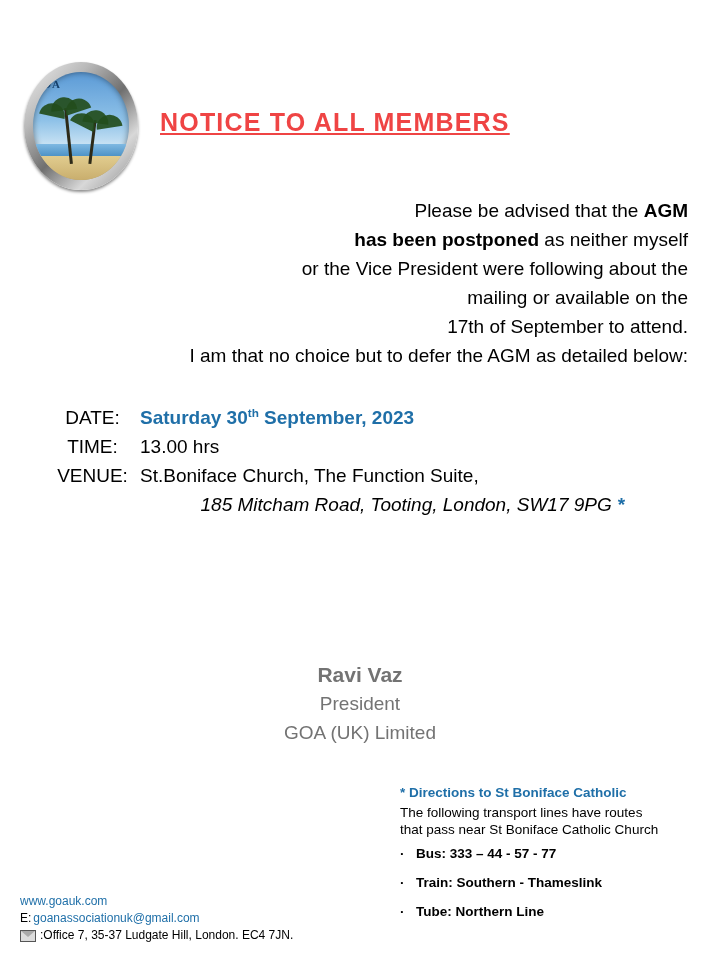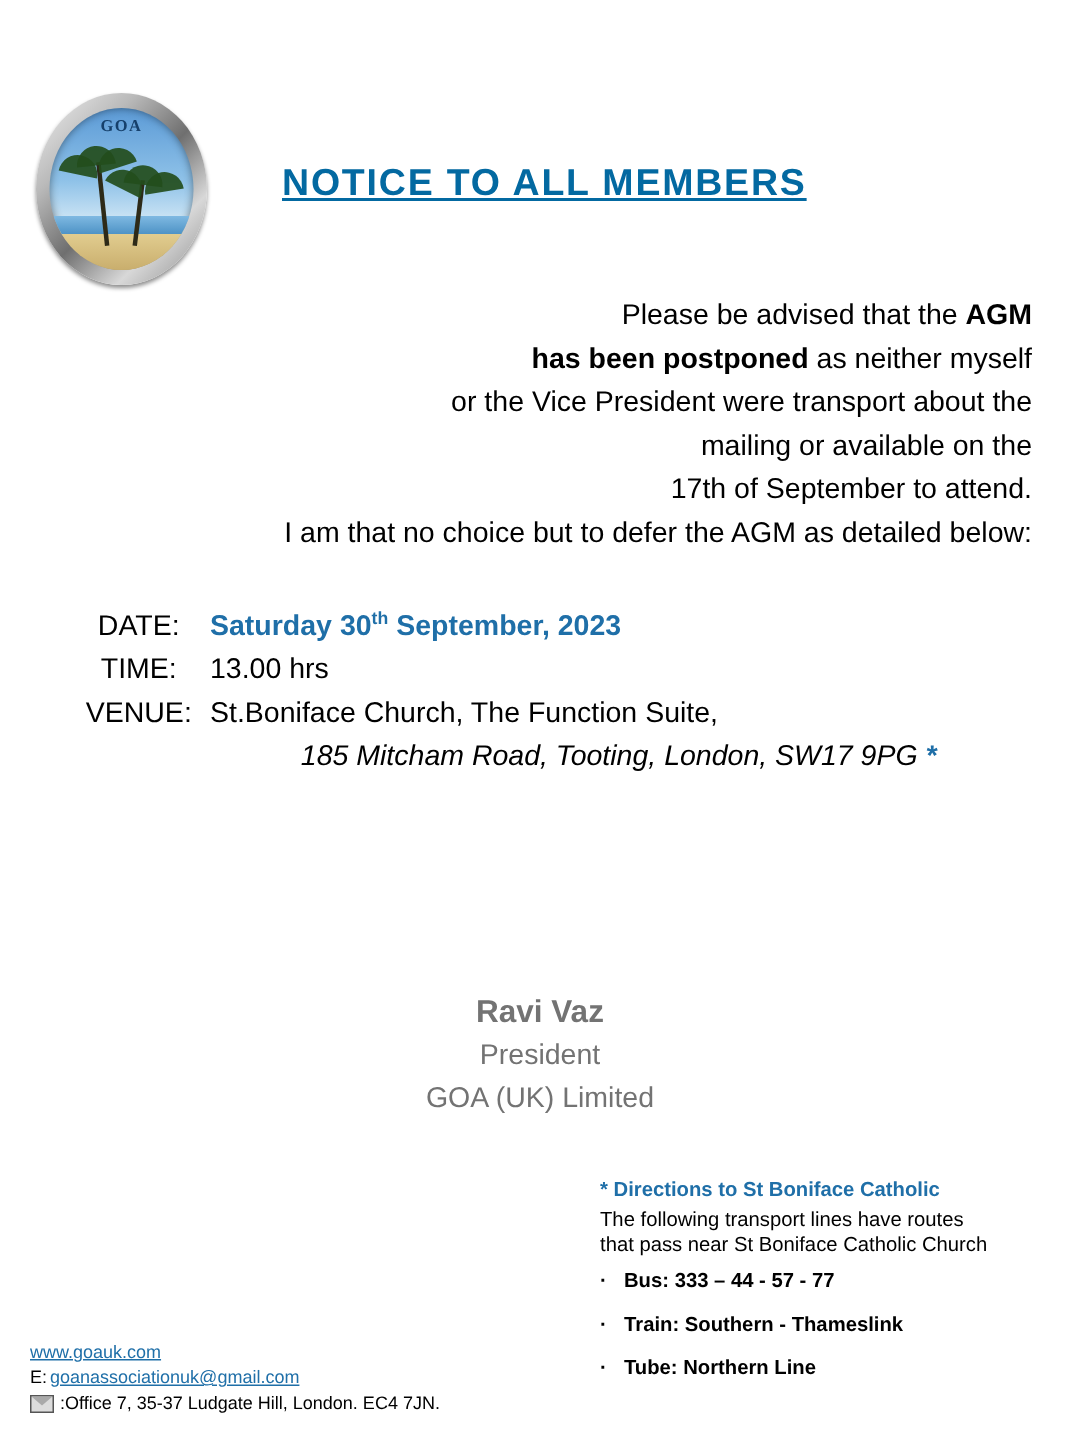--- a/index.html
+++ b/index.html
@@ -45,21 +45,20 @@
     border-radius: 50% / 50%;
     background: linear-gradient(#5b9ad6 0%, #8fc2e8 45%, #cfe6f5 70%, #e8d9a8 85%, #d9c489 100%);
     overflow: hidden;
     box-shadow: inset 0 0 6px rgba(0,0,0,0.45);
   }
   .logo-goa {
     position: absolute;
     top: 6px;
     left: 0;
     right: 0;
-    text-align: center;
     font-size: 11px;
     font-weight: bold;
     color: #16406b;
     letter-spacing: 1px;
     font-family: "Liberation Serif", serif;
   }
   .palm {
     position: absolute;
     bottom: 16px;
     width: 3px;
@@ -84,25 +83,25 @@
   .sea {
     position: absolute;
     left: 0; right: 0; bottom: 24px;
     height: 12px;
     background: linear-gradient(#7fb9e2, #4e93c6);
   }
 
   
   .title {
     position: absolute;
-    left: 188px;
+    left: 160px;
     top: 108px;
     font-size: 25px;
     font-weight: bold;
-    color: #0369a1;
+    color: #ef4444;
     text-decoration: underline;
     letter-spacing: 1.2px;
     font-family: "Liberation Sans", sans-serif;
   }
 
   
   .intro {
     position: absolute;
     left: 64px;
     top: 196px;
@@ -215,21 +214,20 @@
     position: absolute;
     left: 20px;
     top: 893px;
     width: 360px;
     font-size: 12px;
     line-height: 17px;
     color: #000000;
   }
   .footer a, .footer .link {
     color: #1f6fa8;
-    text-decoration: underline;
   }
   .footer-row {
     display: flex;
     align-items: center;
     gap: 2px;
   }
   .env-icon {
     display: inline-block;
     width: 14px;
     height: 10px;
@@ -274,21 +272,21 @@
 
   <div class="title">NOTICE  TO  ALL  MEMBERS</div>
 
   <div class="intro">
     <div>
       <span>Please be advised that the </span><span class="b">AGM</span>
     </div>
     <div>
       <span class="b">has been postponed</span><span> as neither myself</span>
     </div>
-    <div>or the Vice President were transport about the</div>
+    <div>or the Vice President were following about the</div>
     <div>mailing or available on the</div>
     <div>17th of September to attend.</div>
     <div>I am that no choice but to defer the AGM as detailed below:</div>
   </div>
 
   <div class="details">
     <div class="details-row">
       <div class="det-label">DATE:</div>
       <div class="det-value blue"><span>Saturday 30</span><sup>th</sup><span> September, 2023</span></div>
     </div>

